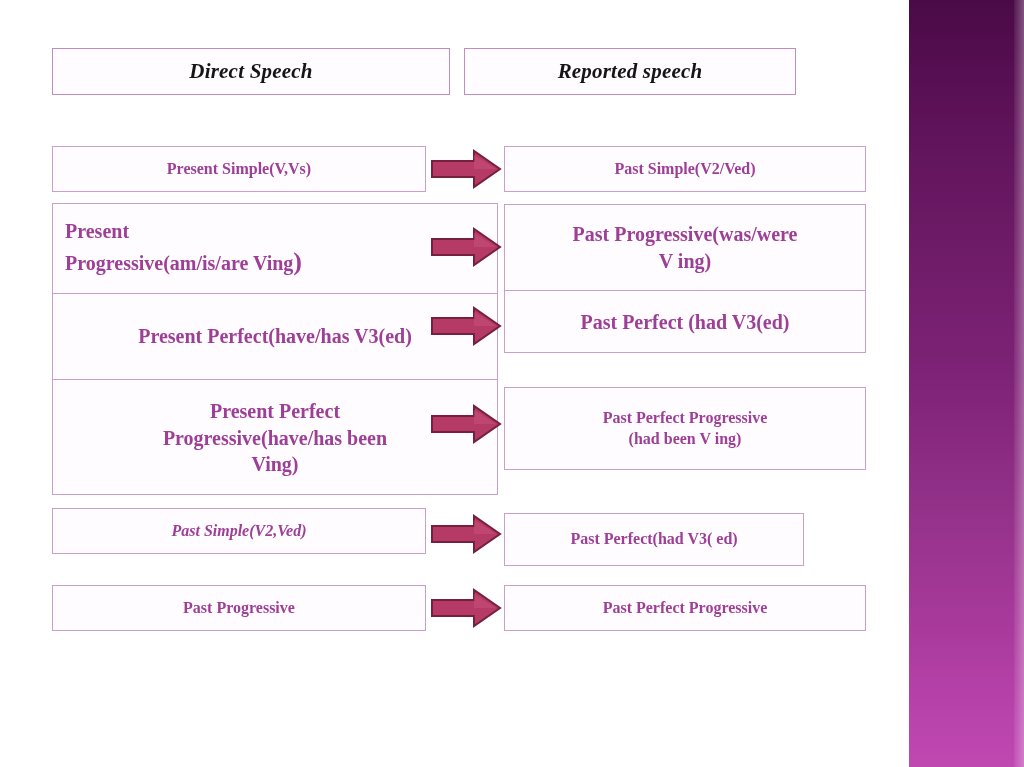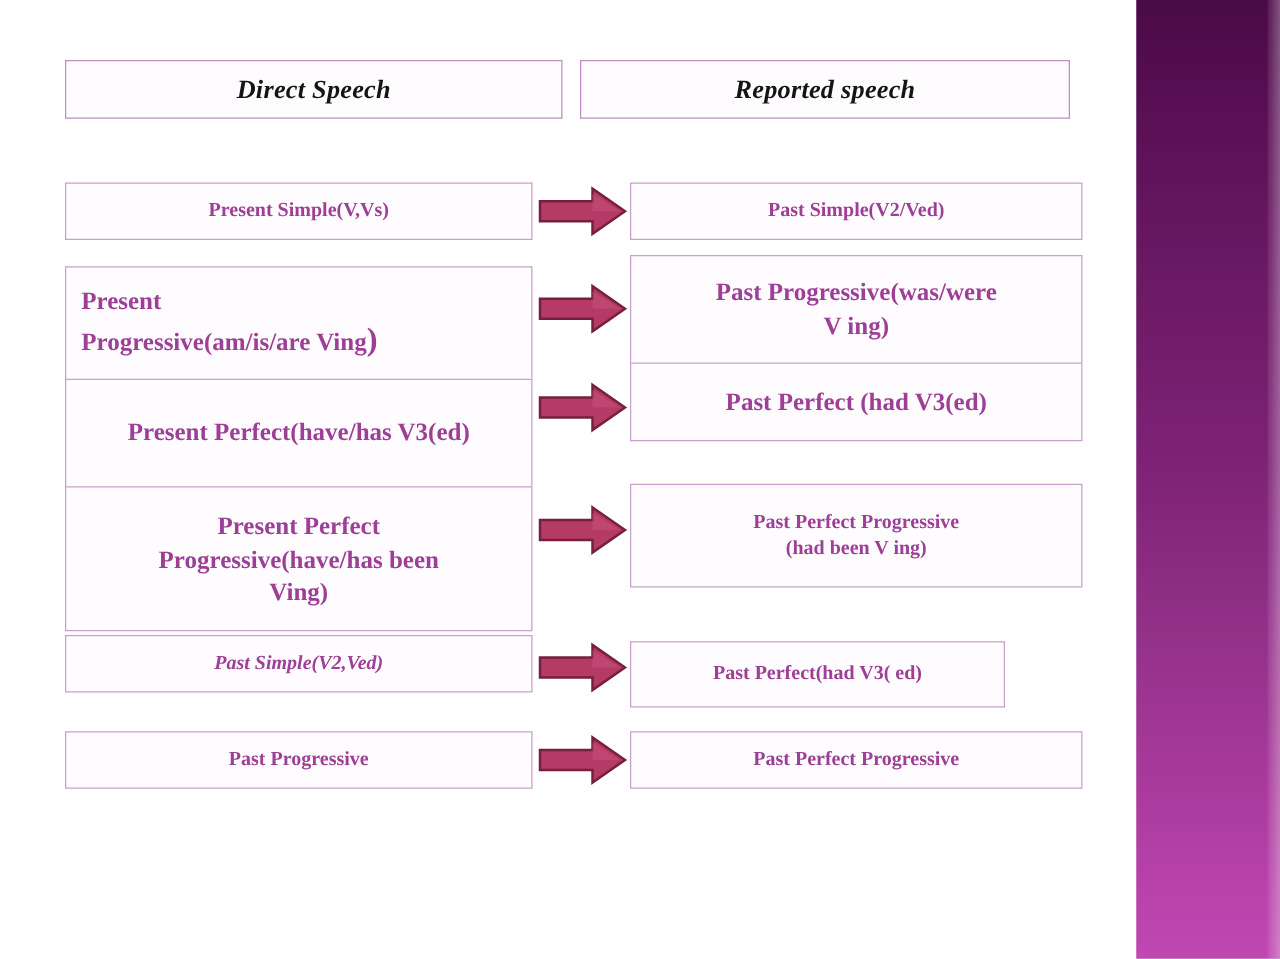--- a/index.html
+++ b/index.html
@@ -142,29 +142,29 @@
 
 <div id="side-bar"></div>
 <div id="side-bar-glow"></div>
 
 <div id="board">
 
   <div class="cell header-cell" style="left:52px; top:48px; width:398px; height:47px;">
     <div class="cell-inner">Direct Speech</div>
   </div>
 
-  <div class="cell header-cell" style="left:464px; top:48px; width:392px; height:47px;">
+  <div class="cell header-cell" style="left:464px; top:48px; width:332px; height:47px;">
     <div class="cell-inner">Reported speech</div>
   </div>
 
   <div class="cell body-cell" style="left:52px; top:146px; width:374px; height:46px;">
     <div class="cell-inner">Present Simple(V,Vs)</div>
   </div>
 
-  <div class="group" style="left:52px; top:203px; width:374px; height:292px;margin-top:10px;">
+  <div class="group" style="left:52px; top:203px; width:446px; height:292px;">
     <div class="grow align-left" style="height:90px;">
       <div class="cell-inner">
         <div>Present</div>
         <div><span>Progressive(am/is/are Ving</span><span class="bigparen">)</span></div>
       </div>
     </div>
     <div class="grow" style="height:86px;">
       <div class="cell-inner">Present Perfect(have/has V3(ed)</div>
     </div>
     <div class="grow" style="height:116px;">

